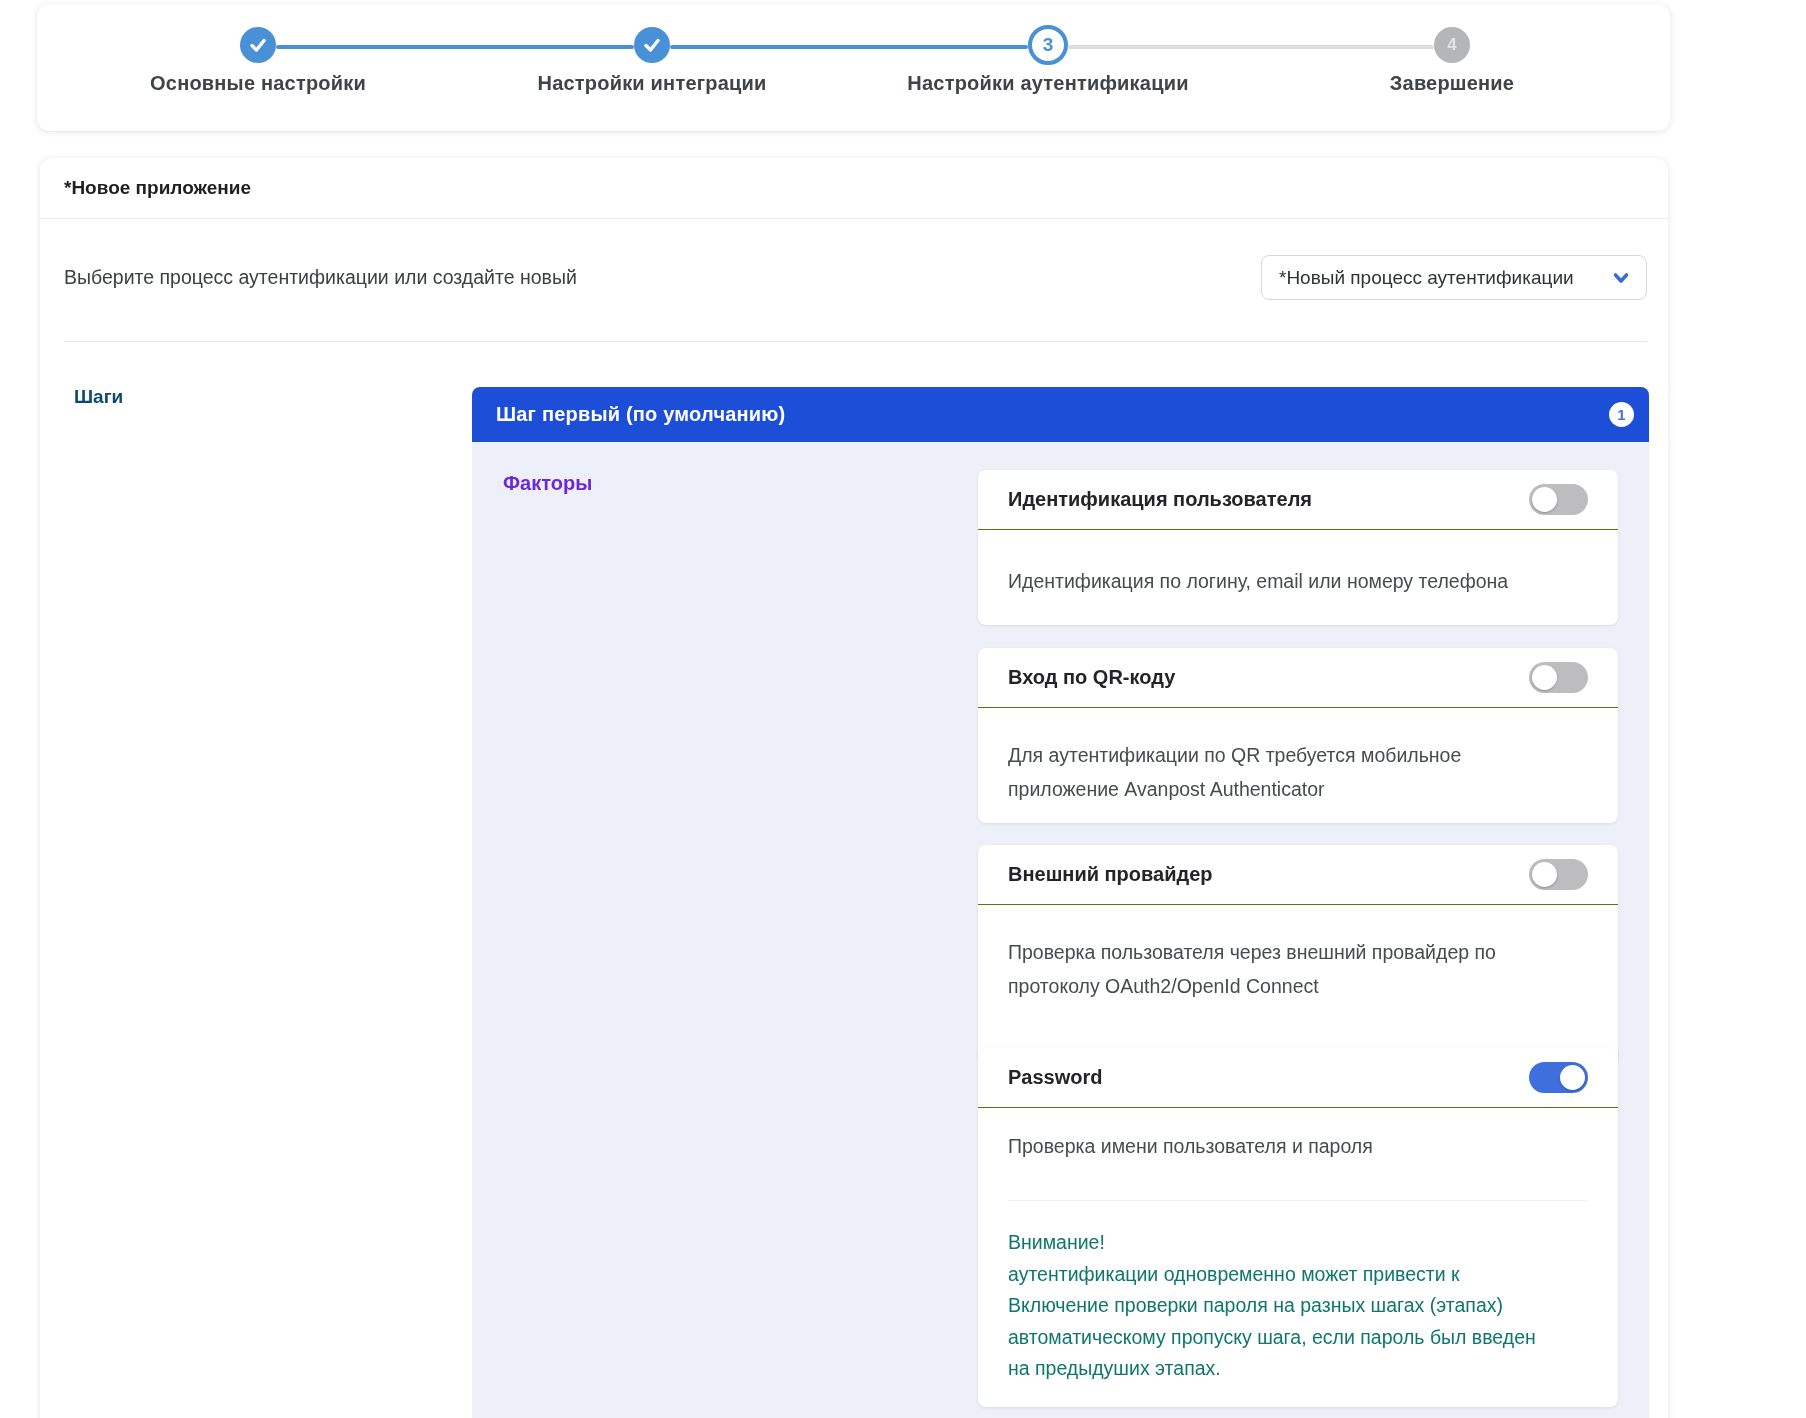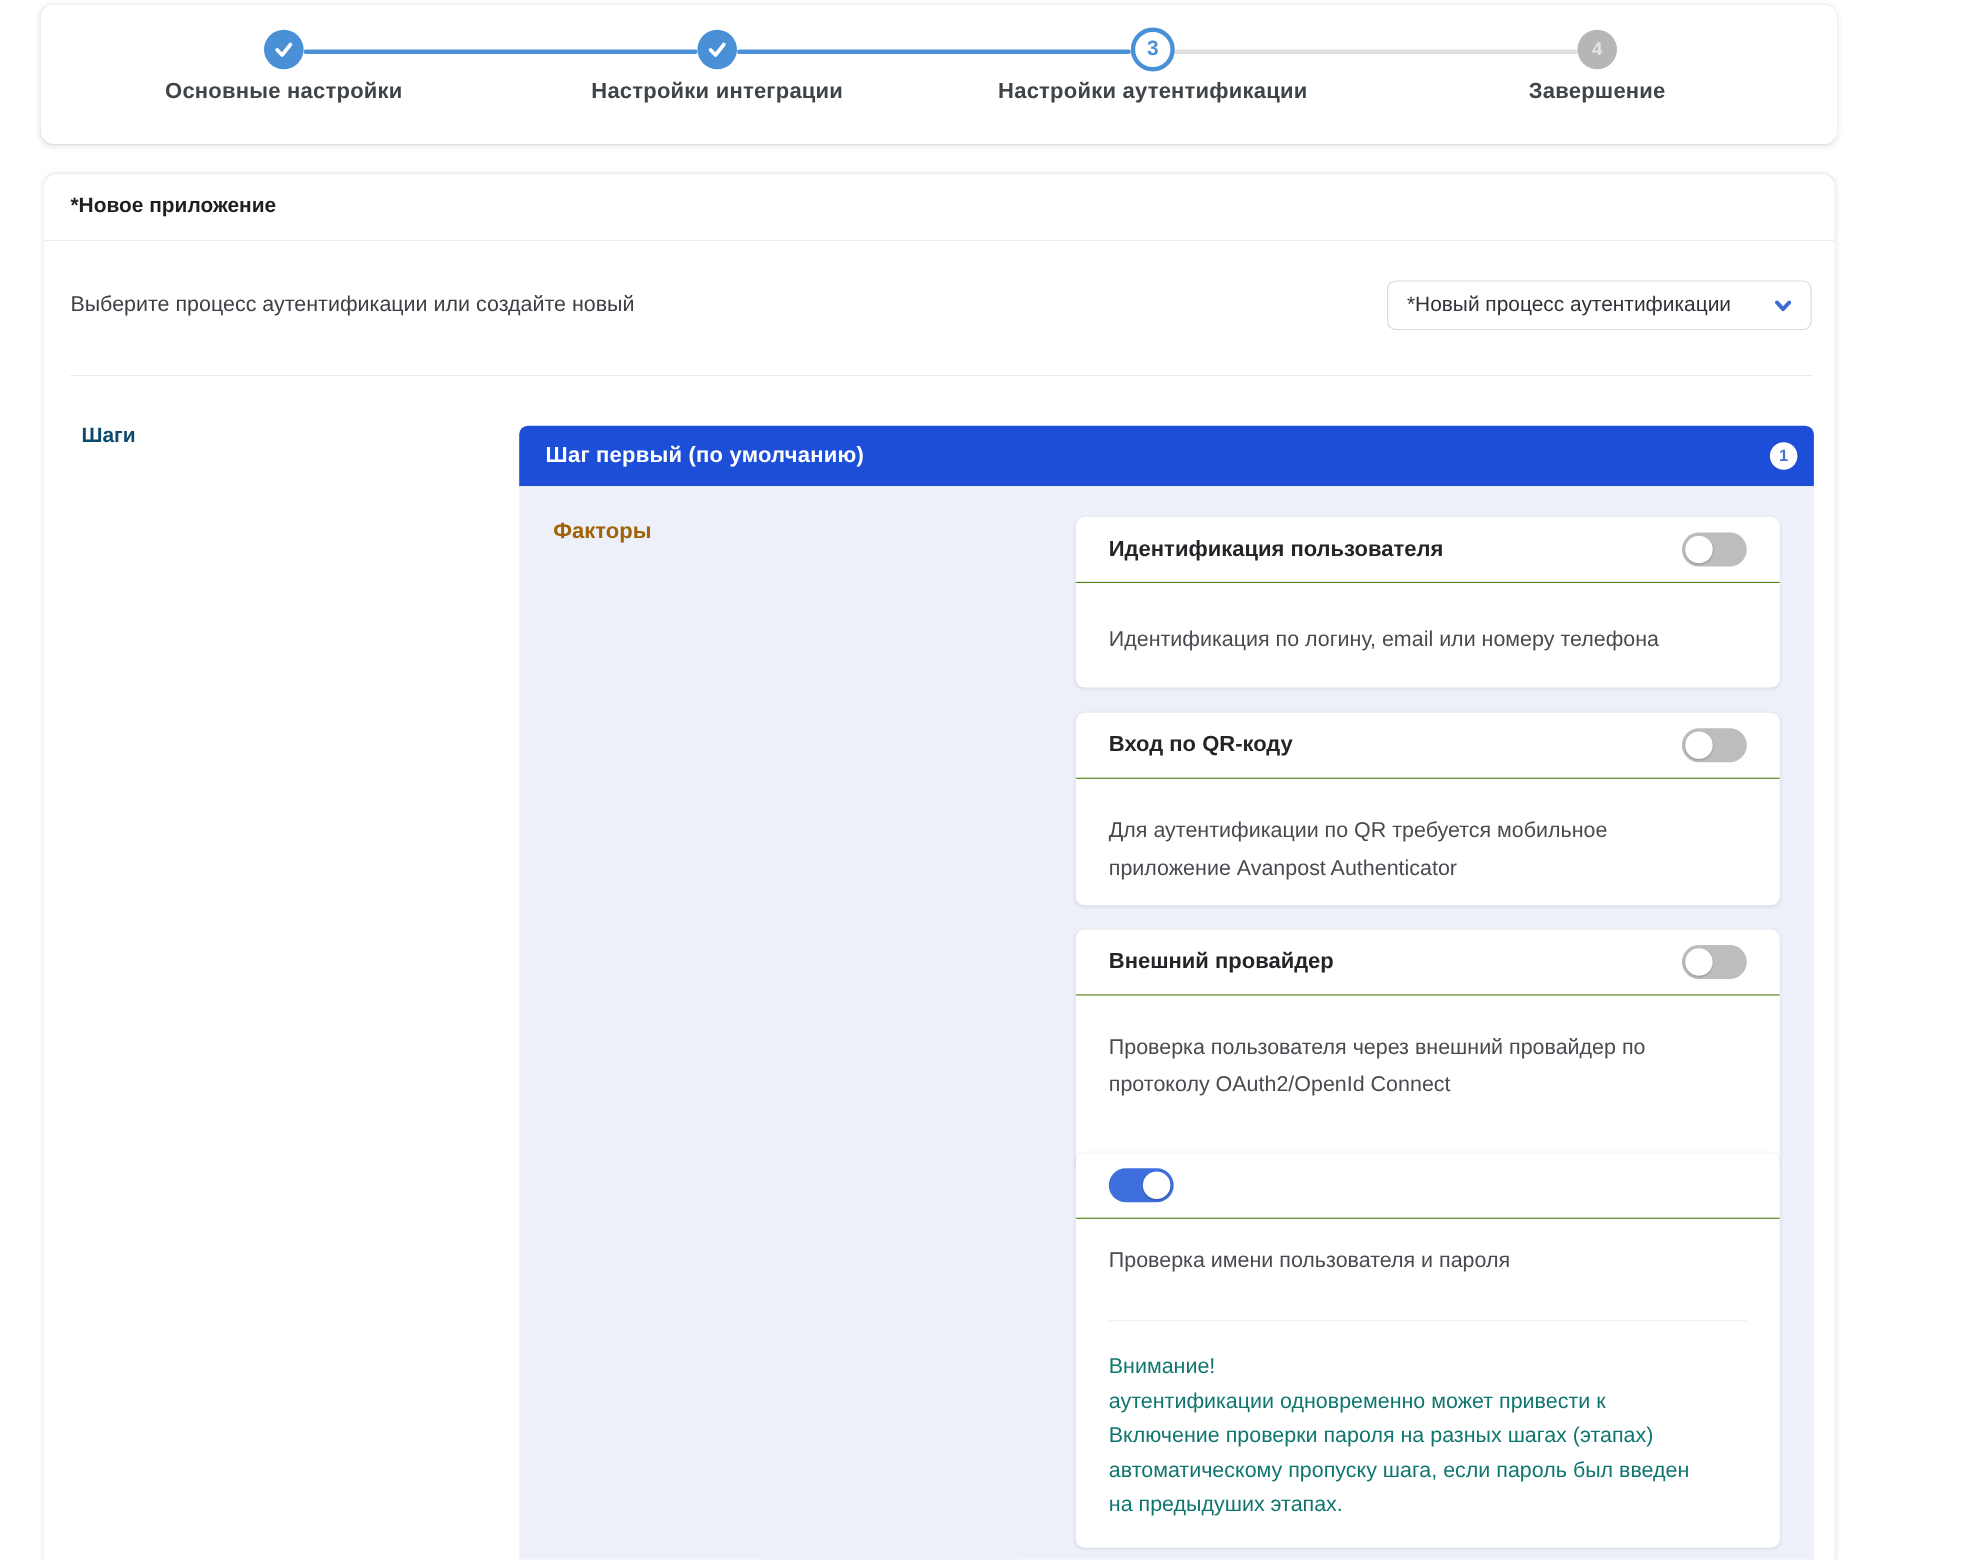--- a/index.html
+++ b/index.html
@@ -56,21 +56,21 @@
   }
   .step-bar-title{flex:1;color:#fff;font-size:20px;font-weight:bold;letter-spacing:.2px;}
   .step-badge{
     width:25px;height:25px;border-radius:50%;background:#fff;color:#4a72d5;
     display:flex;align-items:center;justify-content:center;
     font-size:15px;font-weight:bold;
   }
   .factors-panel{
     position:absolute;left:0;top:55px;right:0;bottom:0;background:#edf0f8;
   }
-  .factors-label{position:absolute;left:31px;top:30px;font-size:20px;font-weight:bold;color:#a16207;}
+  .factors-label{position:absolute;left:31px;top:30px;font-size:20px;font-weight:bold;color:#6d28d9;}
   .factor-card{
     position:absolute;left:506px;width:640px;background:#fff;border-radius:8px;
     box-shadow:0 1px 3px rgba(40,40,60,0.10);box-sizing:border-box;overflow:hidden;
   }
   .factor-head{
     height:60px;border-bottom:1px solid #4d7c0f;display:flex;align-items:center;
     padding:0 30px;box-sizing:border-box;
   }
   .factor-title{flex:1;font-size:20px;font-weight:bold;color:#242428;}
   .factor-body{padding:30px 30px 0 30px;font-size:19.5px;color:#474b50;line-height:34px;}
@@ -182,20 +182,21 @@
             </div>
         </div>
         <div class="factor-body">
           <div>Проверка пользователя через внешний провайдер по</div>
           <div>протоколу OAuth2/OpenId Connect</div>
         </div>
       </div>
 
       <div class="factor-card" style="top:606px;height:359px;">
         <div class="factor-head">
+          <span class="factor-title">Password</span>
           <div class="toggle on">
               <div class="knob"></div>
             </div>
         </div>
         <div class="factor-body" style="padding-top:26px;">
           <div style="line-height:24px;">Проверка имени пользователя и пароля</div>
           <hr class="pw-divider" style="margin-top:42px;">
           <div class="warning">
             <div>Внимание!</div>
             <div>аутентификации одновременно может привести к</div>

